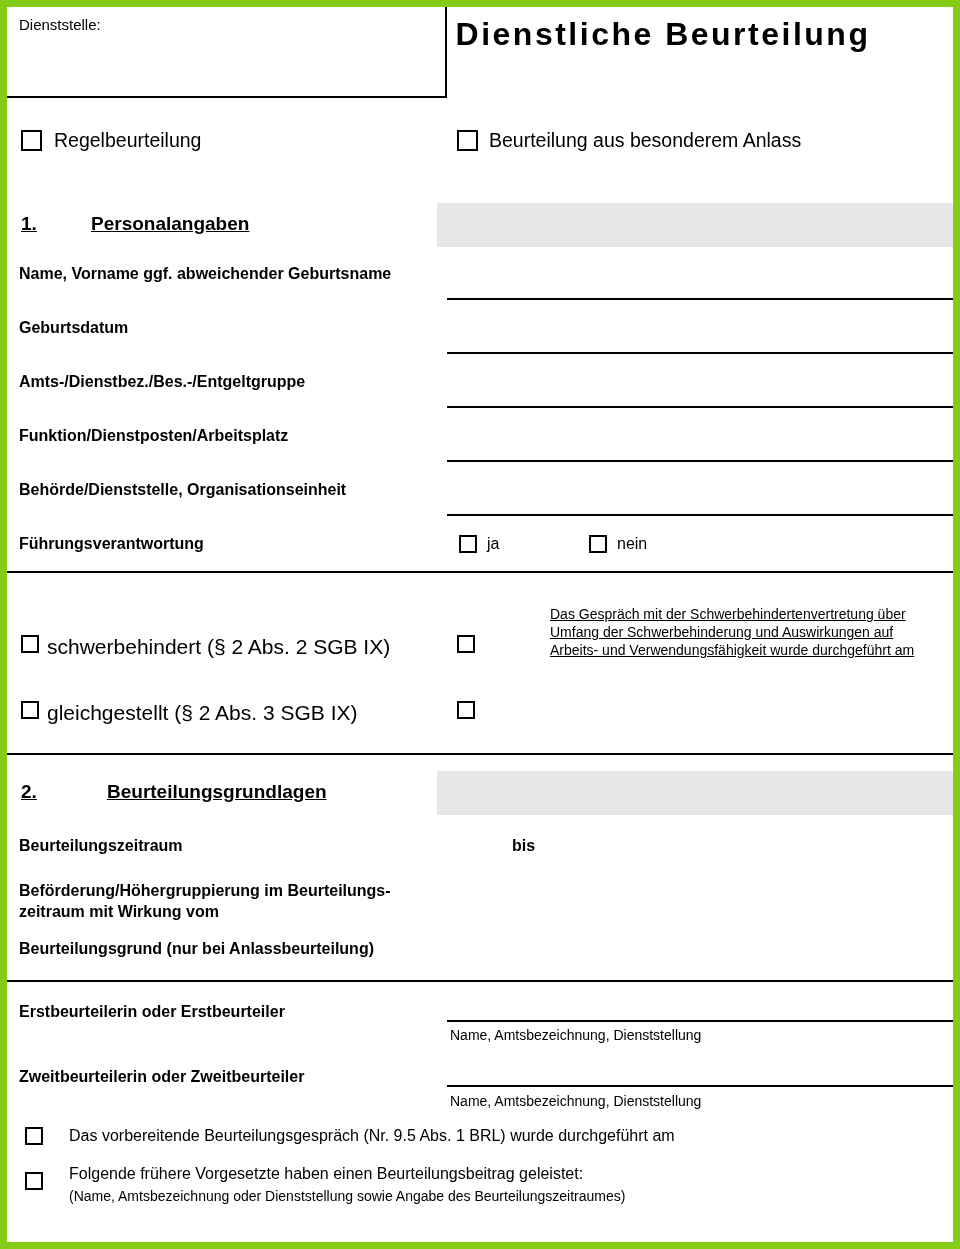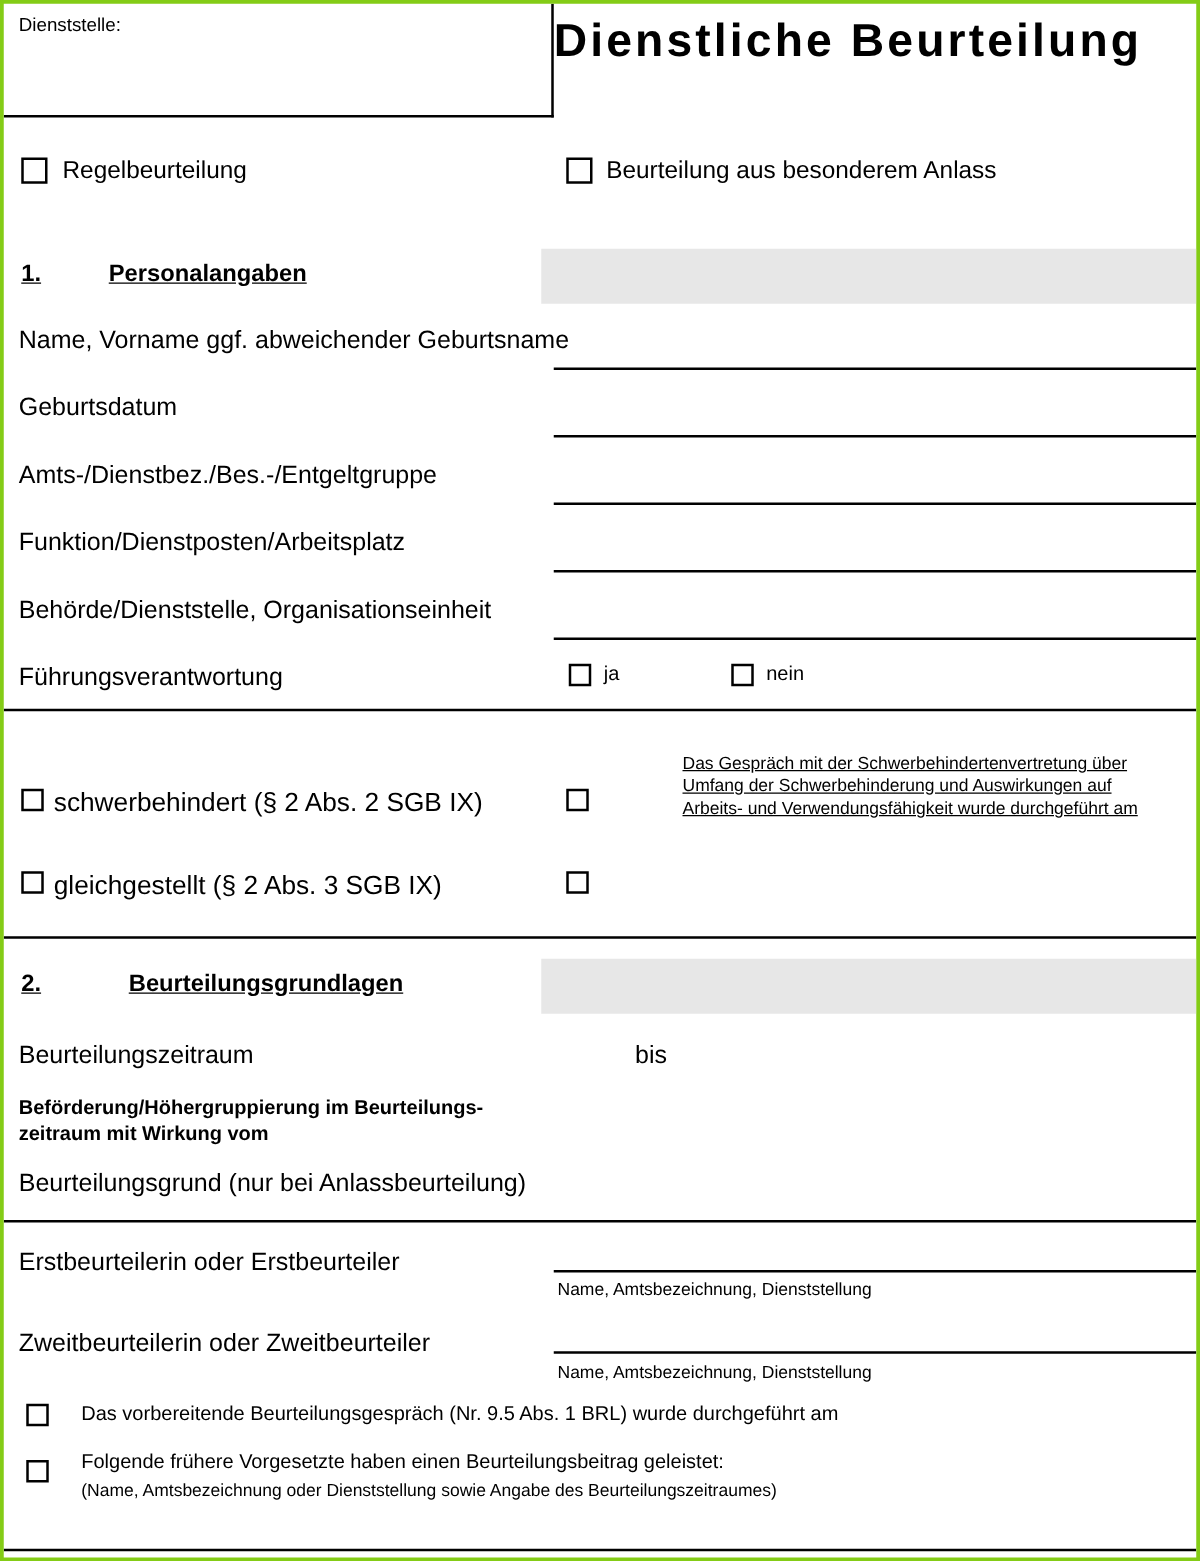--- a/index.html
+++ b/index.html
@@ -1,20 +1,20 @@
 <!DOCTYPE html>
 <html><head>
 <meta charset="utf-8">
 <style>
   html, body { margin:0; padding:0; background:#ffffff; }
   body { font-family:"Liberation Sans", sans-serif; color:#000; }
 
   .page {
     position:relative; width:960px; height:1249px;
-    background:#fff; border:3px solid #84cc16;
+    background:#fff; border:7px solid #84cc16;
     box-sizing:border-box; overflow:hidden;padding-left:32px;
   }
 
   .abs  { position:absolute; white-space:nowrap; }
   .preline { white-space:pre-line; }
 
   .cb {
     position:absolute; border:2px solid #000; background:#fff;
     box-sizing:border-box; cursor:pointer;
   }
@@ -23,30 +23,30 @@
   .gray-bar { position:absolute; left:430px; right:0; height:44px; background:#e7e7e7; }
 
   .box-dienststelle {
     position:absolute; left:0; top:0; width:440px; height:91px;
     border:2px solid #000; border-top:none; border-left:none;
     box-sizing:border-box; padding:9px 12px;
   }
 
   .title {
     position:absolute; left:440px; top:9px; width:432px;
-    text-align:center; font-size:37px; font-weight:bold;
+    text-align:center; font-size:32px; font-weight:bold;
     letter-spacing:2.5px; white-space:nowrap;
   }
 
   .r14 { font-size:14px; }
   .r15 { font-size:15px; }
   .r155 { font-size:21px; }
   .r16 { font-size:16px; }
   .r19 { font-size:19.5px; }
-  .b16 { font-size:20px; font-weight:normal; }
+  .b16 { font-size:16px; font-weight:bold; }
   .b16l { font-size:16px; font-weight:bold; line-height:21px; }
   .h19 { font-size:19px; font-weight:bold; text-decoration:underline; }
   .note { font-size:14px; line-height:18px; white-space:pre-line;text-decoration:underline; }
   .caption { font-size:14px; }
 </style>
 </head>
 <body>
 
 <div class="page">
 

